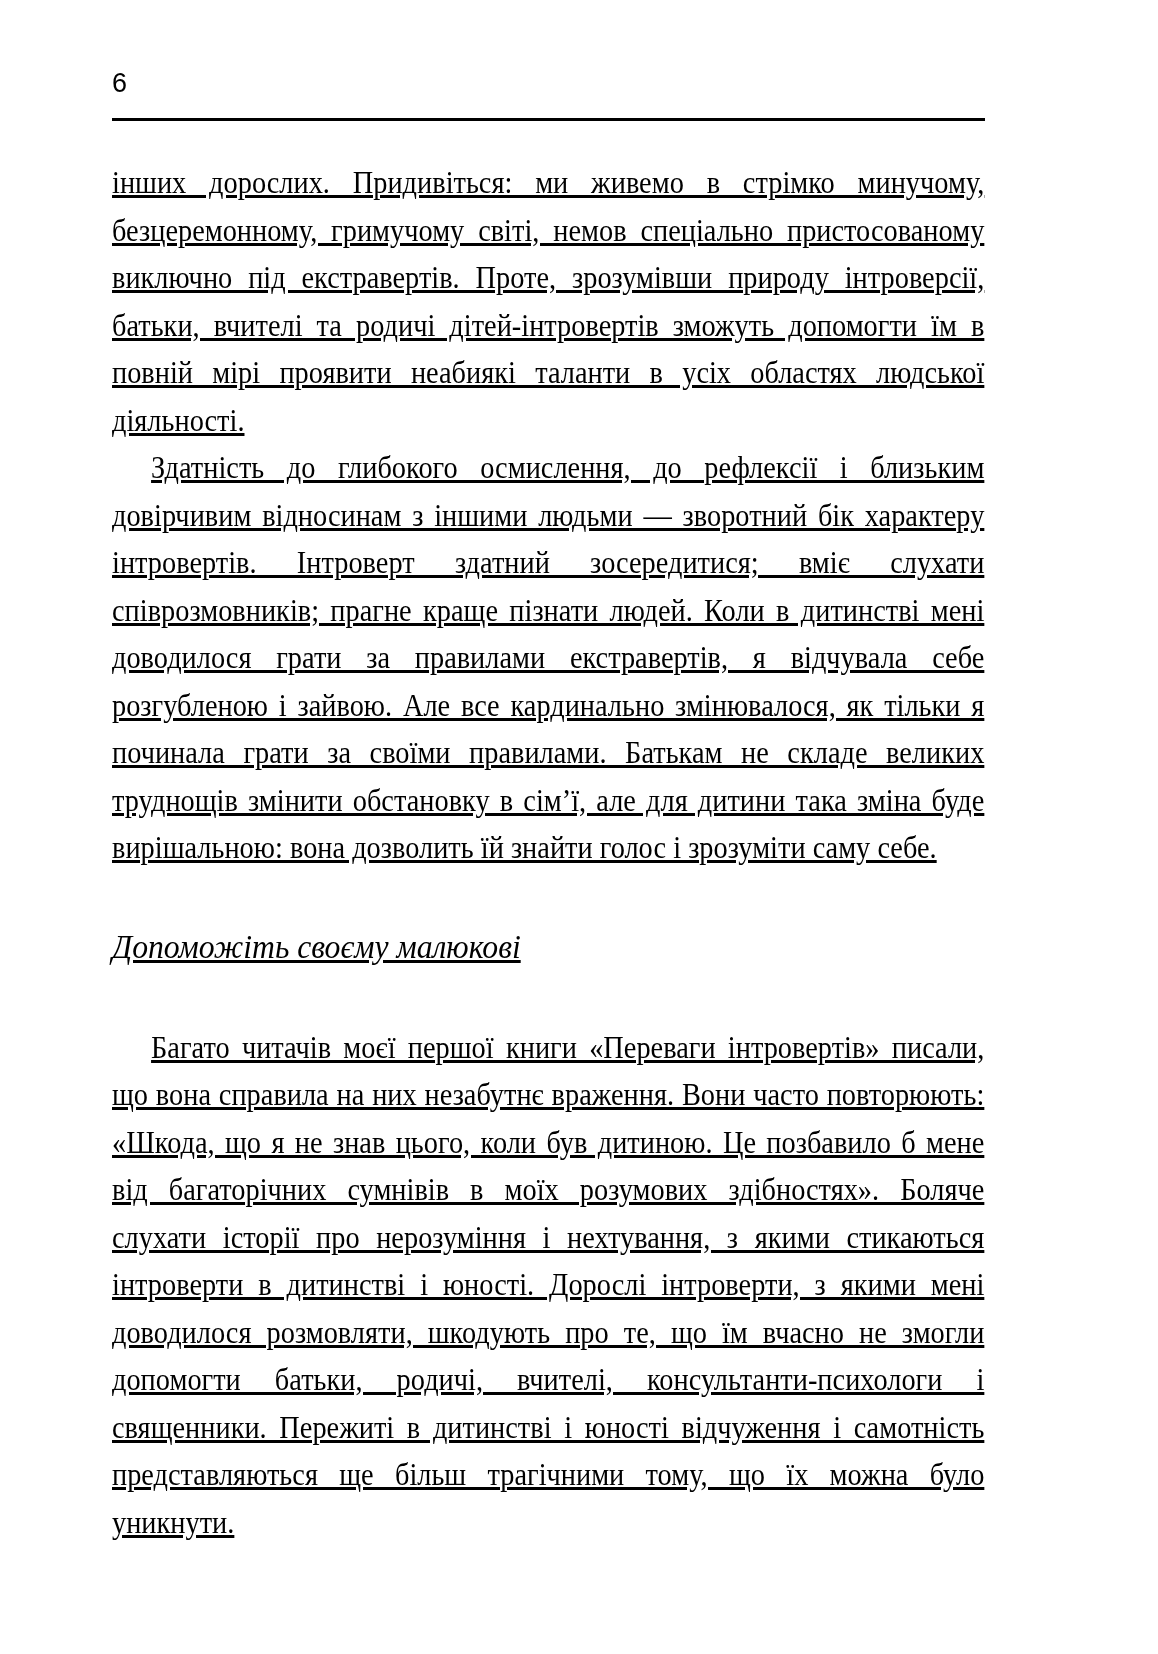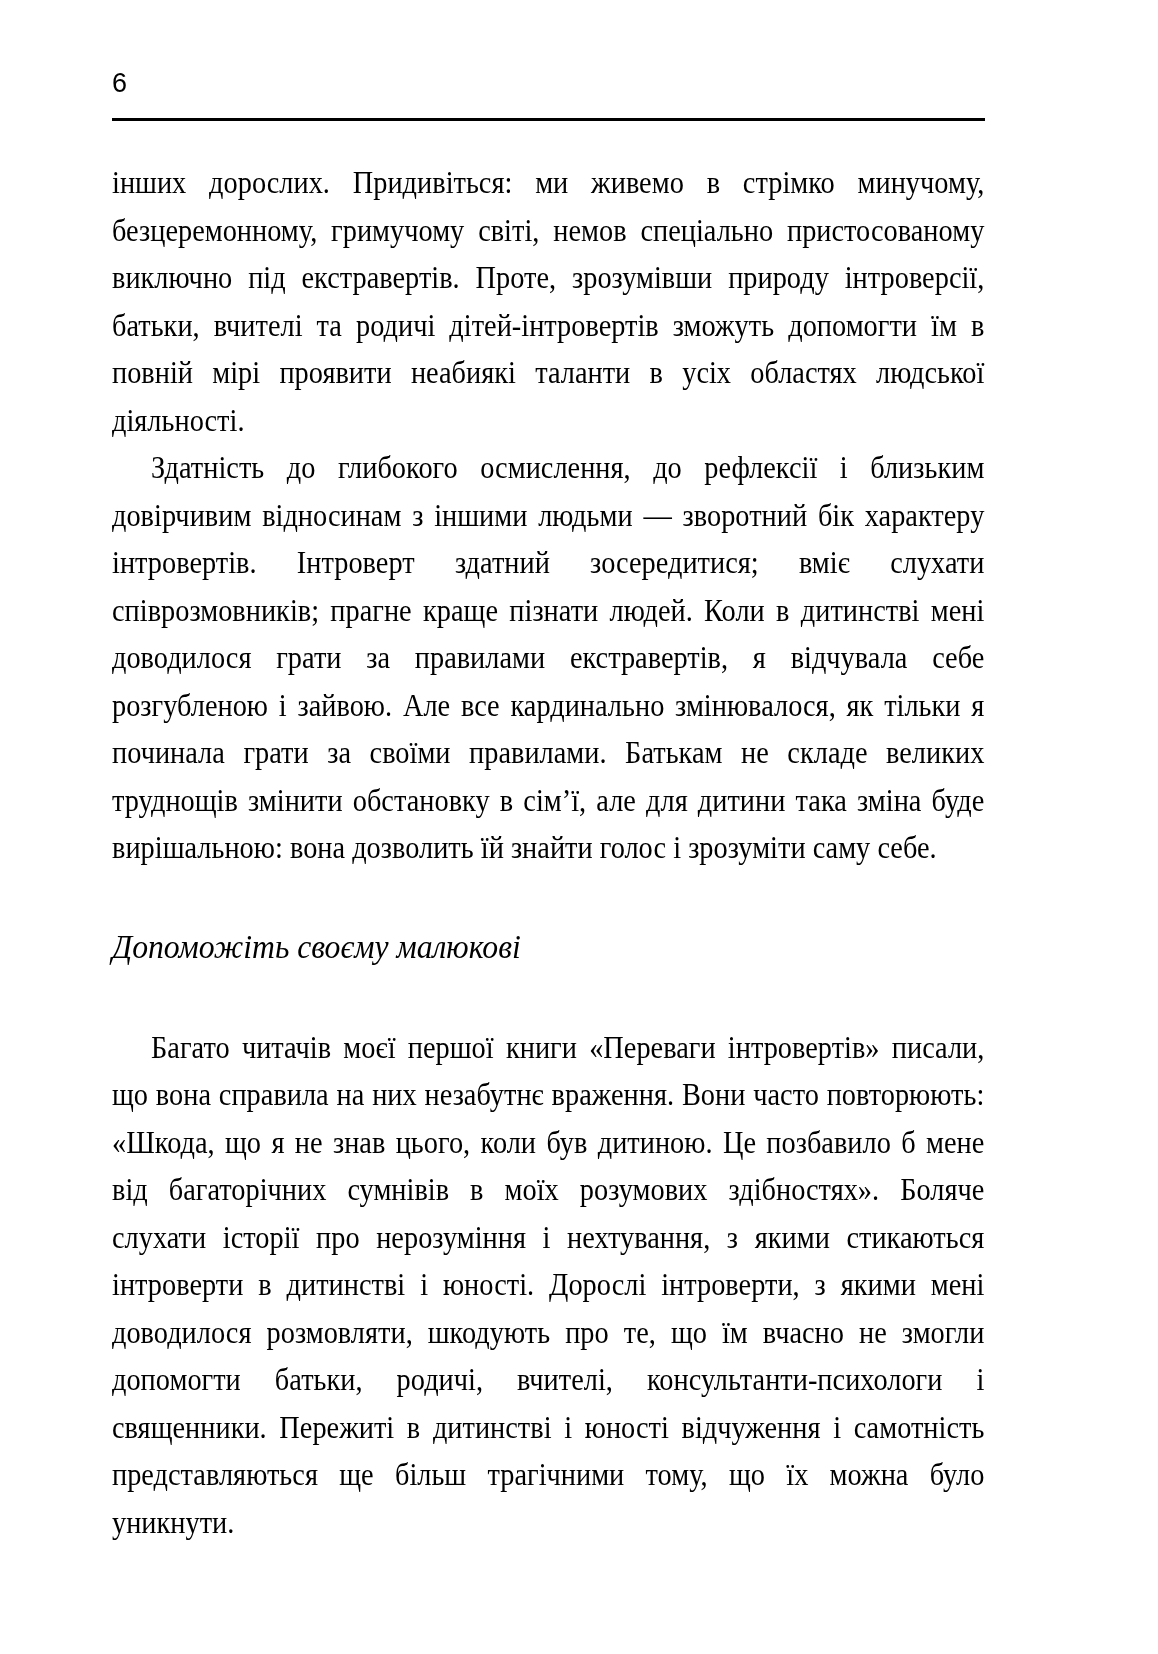--- a/index.html
+++ b/index.html
@@ -39,20 +39,21 @@
     width: 873px;
     height: 3px;
     background: #000000;
   }
 
   .content {
     position: absolute;
     left: 112px;
     top: 160px;
     width: 873px;
+    text-decoration: underline;
   }
 
   .body-text {
     font-family: "Liberation Serif", "DejaVu Serif", serif;
     font-size: 30.5px;
     line-height: 47.5px;
     color: #000000;
     text-align: justify;
     text-justify: inter-word;
     margin: 0;

